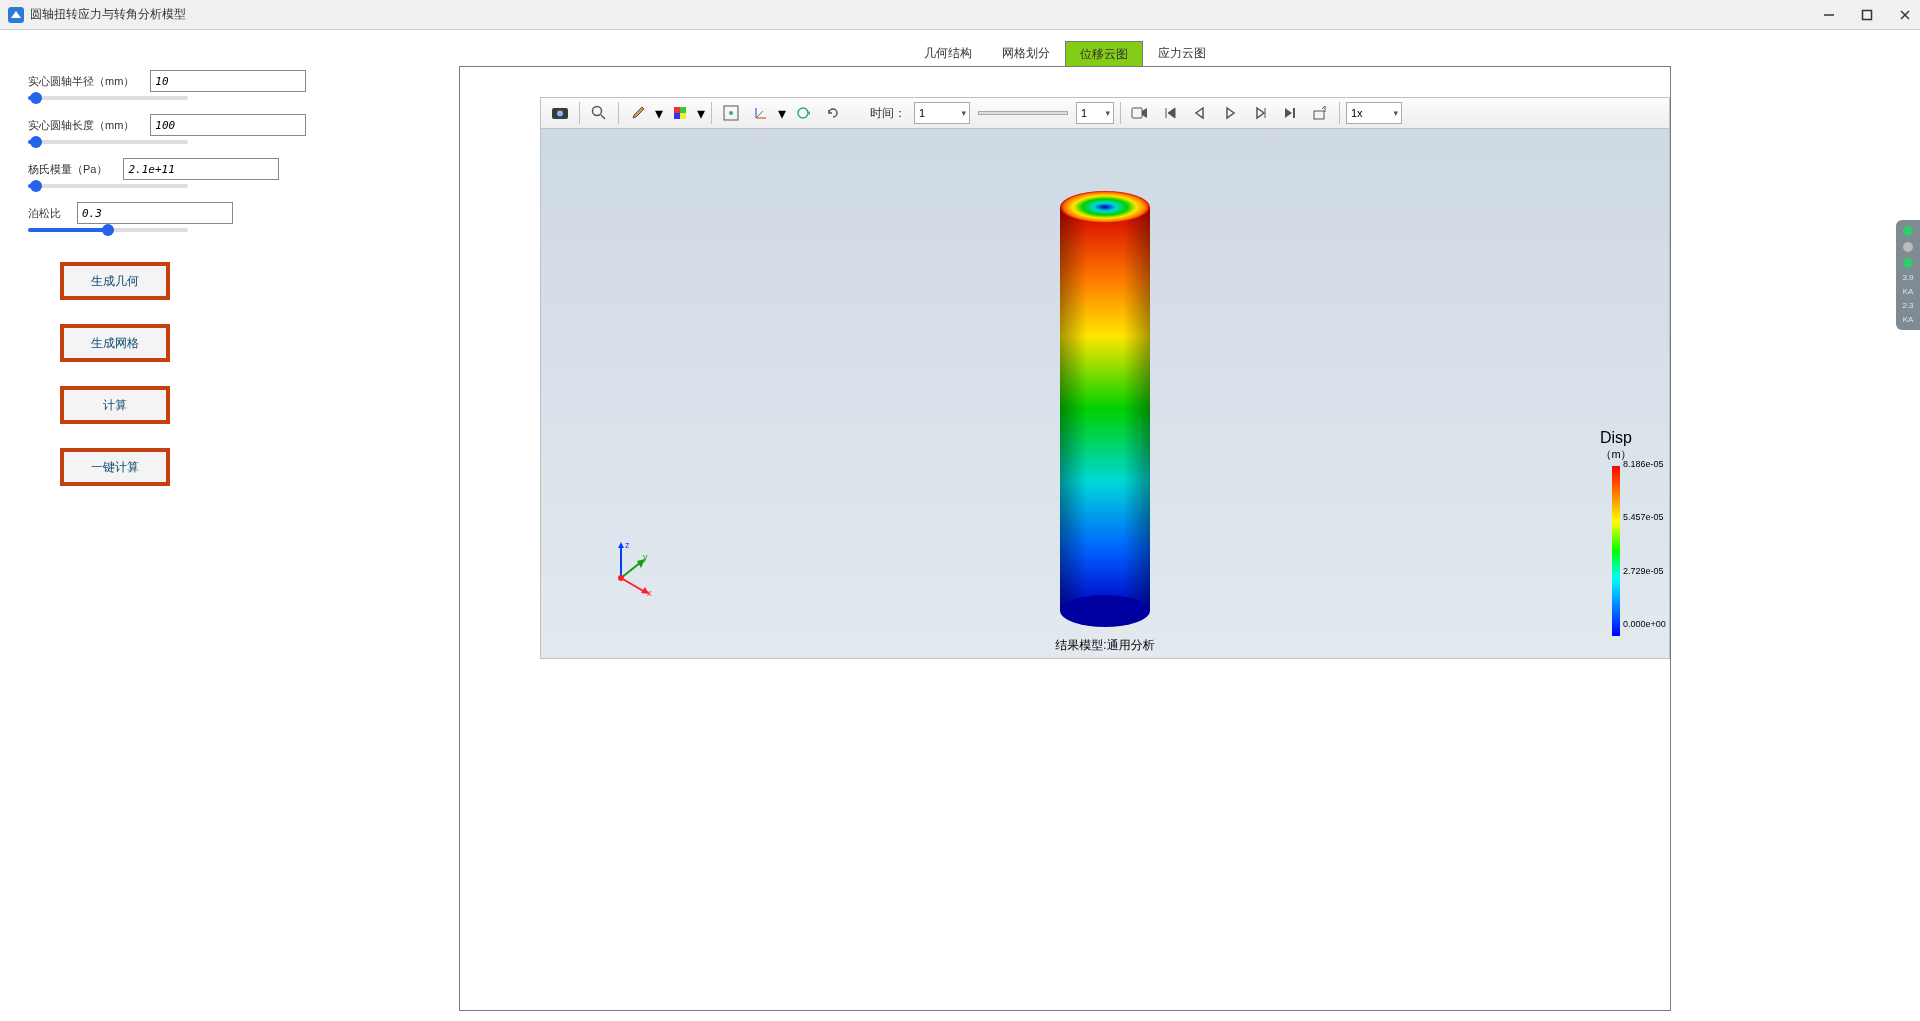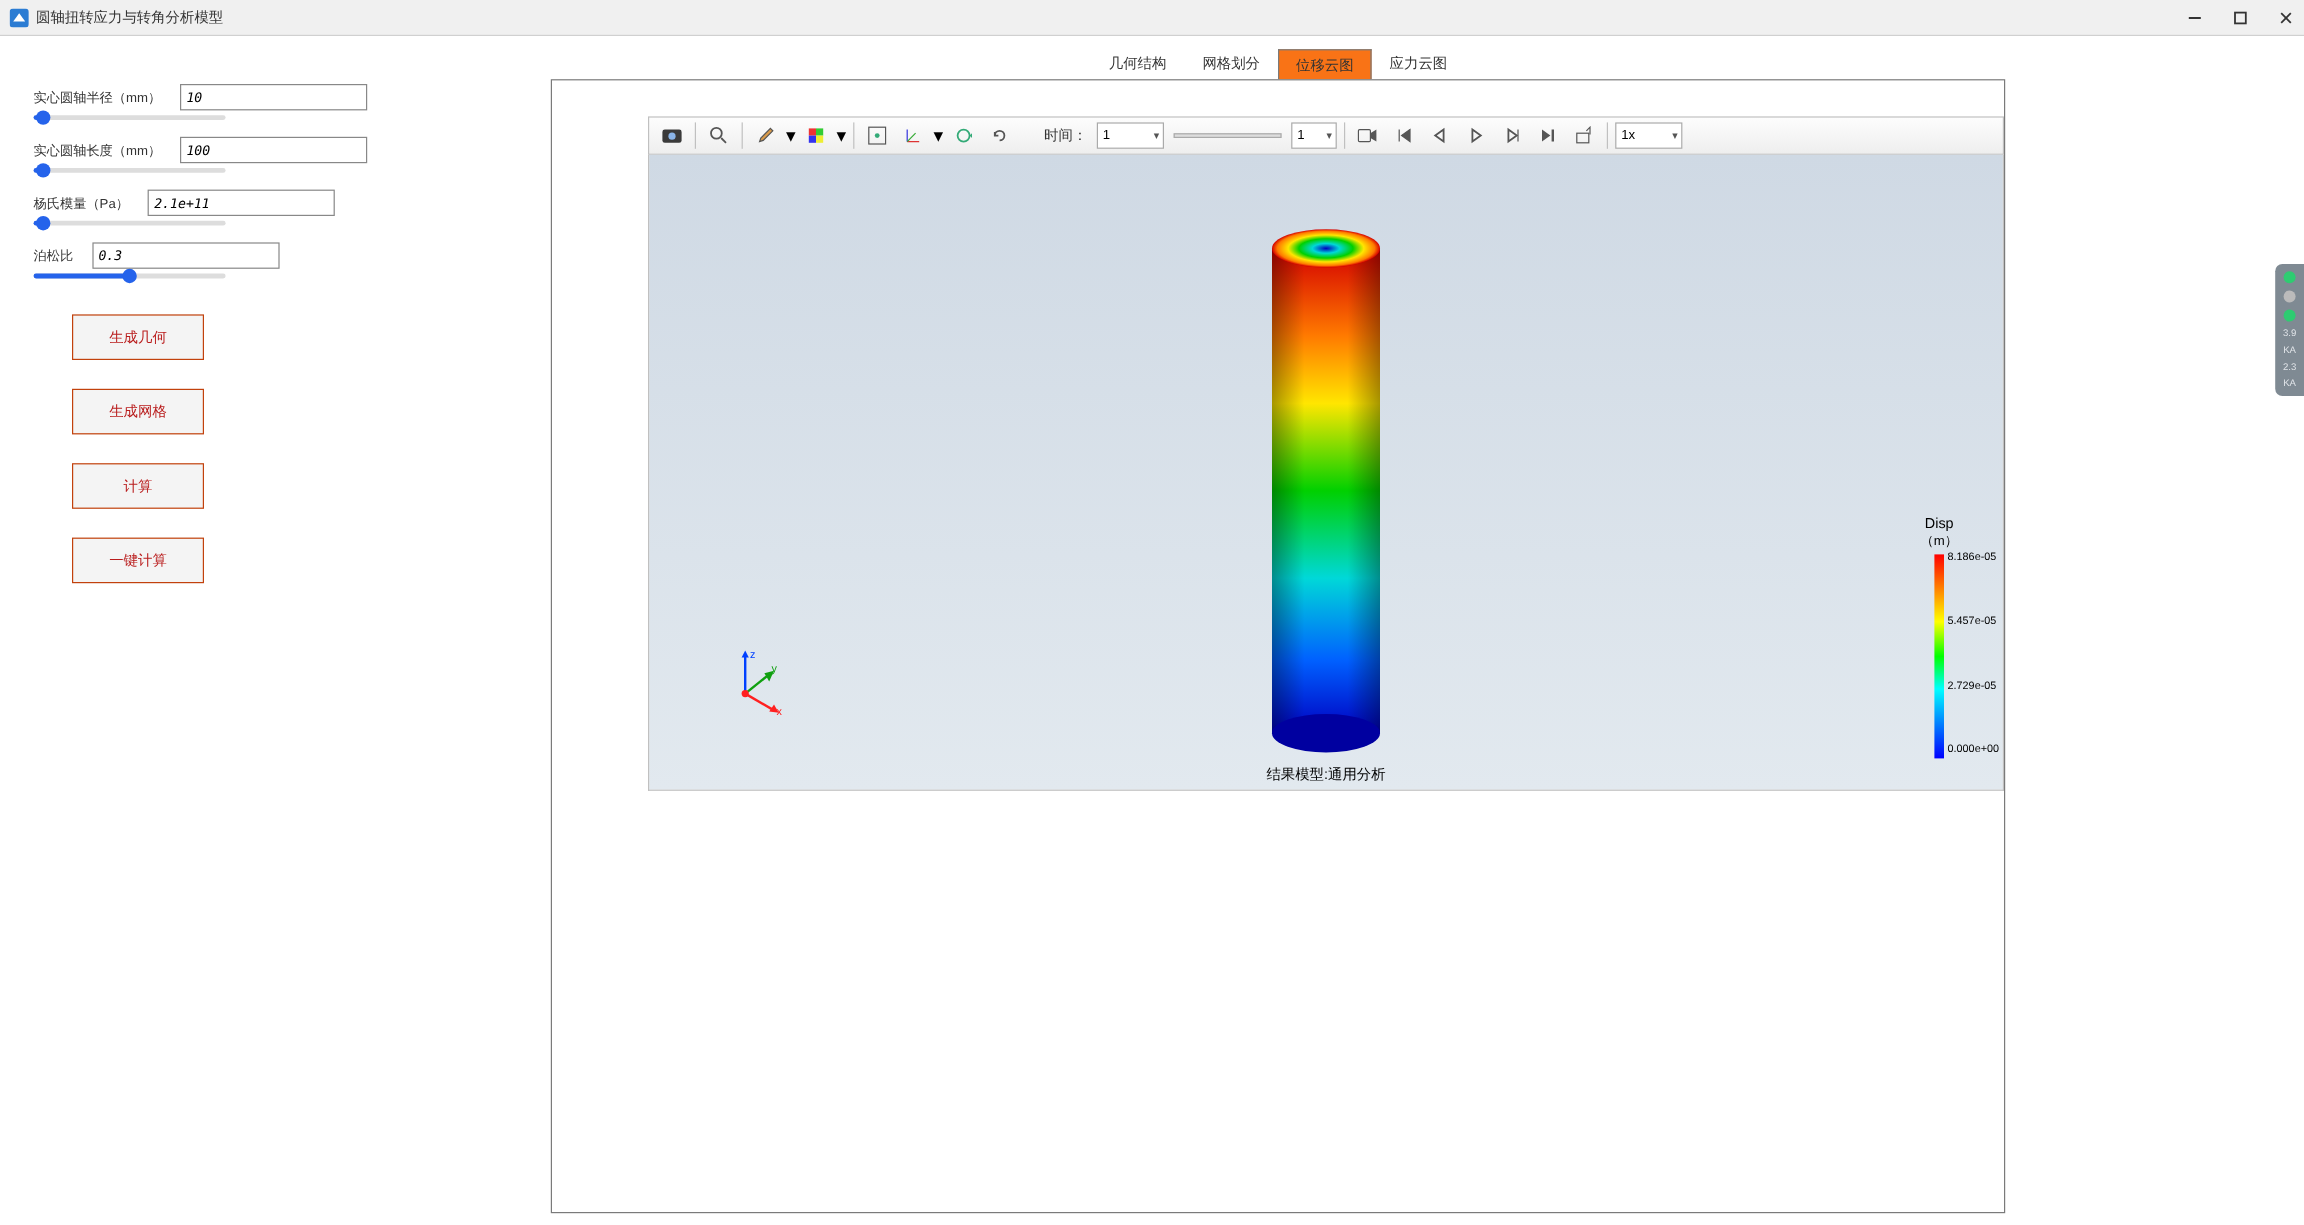--- a/index.html
+++ b/index.html
@@ -17,28 +17,28 @@
 
 
 .sidebar { width: 210px; padding: 30px 18px 0 18px; }
 .param-row { margin-bottom: 4px; display: flex; align-items: center; gap: 16px; }
 .param-label { font-size: 11px; color: #333; white-space: nowrap; }
 .param-input { flex: 1; height: 22px; border: 1px solid #888; padding: 2px 4px; font-size: 11px; font-family: monospace; font-style: italic; }
 .slider-track { width: 160px; height: 4px; background: #ddd; border-radius: 2px; position: relative; margin: 4px 0 14px 0; }
 .slider-fill { height: 4px; background: #2563eb; border-radius: 2px; position: absolute; left: 0; }
 .slider-thumb { width: 12px; height: 12px; background: #2563eb; border-radius: 50%; position: absolute; top: -4px; transform: translateX(-50%); }
 
-.action-btn { width: 110px; height: 38px; background: #f4f4f4; border: 1px solid #c2410c; font-size: 12px; color: #b91c1c; cursor: pointer; display: block; margin: 0 auto 24px auto; }
+.action-btn { width: 110px; height: 38px; background: #f4f4f4; border: 4px solid #c2410c; font-size: 12px; color: #0c4a6e; cursor: pointer; display: block; margin: 0 auto 24px auto; }
 .buttons-block { margin-top: 30px; }
 
 
 .content { flex: 1; display: flex; flex-direction: column; align-items: center; }
 .tabs { display: flex; height: 26px; }
 .tab { padding: 4px 14px; font-size: 12px; color: #333; cursor: pointer; border: 1px solid transparent; border-bottom: none; }
-.tab.active { border-color: #7a7a7a; background: #f97316; position: relative; top: 1px; }
+.tab.active { border-color: #7a7a7a; background: #84cc16; position: relative; top: 1px; }
 .view-panel { flex: 1; border: 1px solid #7a7a7a; position: relative; background: #fff; padding: 30px 0 0 80px; }
 
 
 .view-toolbar { height: 32px; display: flex; align-items: center; gap: 4px; padding: 0 6px; background: linear-gradient(#fdfdfd,#eee); border: 1px solid #c0c0c0; }
 .tb-btn { width: 26px; height: 26px; display: flex; align-items: center; justify-content: center; cursor: pointer; border-radius: 2px; }
 .tb-sep { width: 1px; height: 22px; background: #c0c0c0; margin: 0 2px; }
 .tb-dd { width: 8px; height: 26px; display:flex; align-items:center; justify-content:center; cursor:pointer;}
 .tb-label { font-size: 12px; color: #333; margin: 0 4px; padding-left: 16px; }
 .tb-select { height: 22px; border: 1px solid #aaa; font-size: 11px; padding: 0 18px 0 4px; background:#fff; position: relative;}
 .tb-select-wrap { position: relative; display: inline-flex; align-items: center;}
@@ -49,21 +49,21 @@
 .viewport { height: 530px; background: linear-gradient(#cfd9e4, #e2e9ef); position: relative; border: 1px solid #c0c0c0; border-top: none; overflow: hidden;}
 
 .cylinder-wrap { position: absolute; left: 50%; top: 60px; transform: translateX(-50%);}
 .result-caption { position: absolute; left: 50%; bottom: 4px; transform: translateX(-50%); font-size: 12px; color: #000; }
 
 
 .triad { position: absolute; left: 60px; bottom: 60px; width: 60px; height: 60px; }
 
 
 .legend { position: absolute; right: 18px; top: 300px; width: 70px; text-align: center; }
-.legend-title { font-size: 12px; }
+.legend-title { font-size: 16px; }
 .legend-unit { font-size: 11px; margin-bottom: 4px;}
 .legend-bar { width: 8px; height: 170px; background: linear-gradient(to bottom, #ff0000, #ffff00 33%, #00ff00 50%, #00ffff 66%, #0000ff); margin: 0 auto;}
 .legend-ticks { position: absolute; left: 42px; top: 30px; font-size: 9px; text-align: left; display: flex; flex-direction: column; justify-content: space-between; height: 170px;}
 
 
 .side-widget { position: absolute; right: 0; top: 220px; width: 24px; background: #7f8a93; border-radius: 6px 0 0 6px; padding: 6px 2px; display: flex; flex-direction: column; align-items: center; gap: 6px;}
 .side-dot { width: 10px; height: 10px; border-radius: 50%; }
 .side-text { font-size: 8px; color: #e0e4e8; text-align: center; line-height:1;}
 </style>
 </head>

